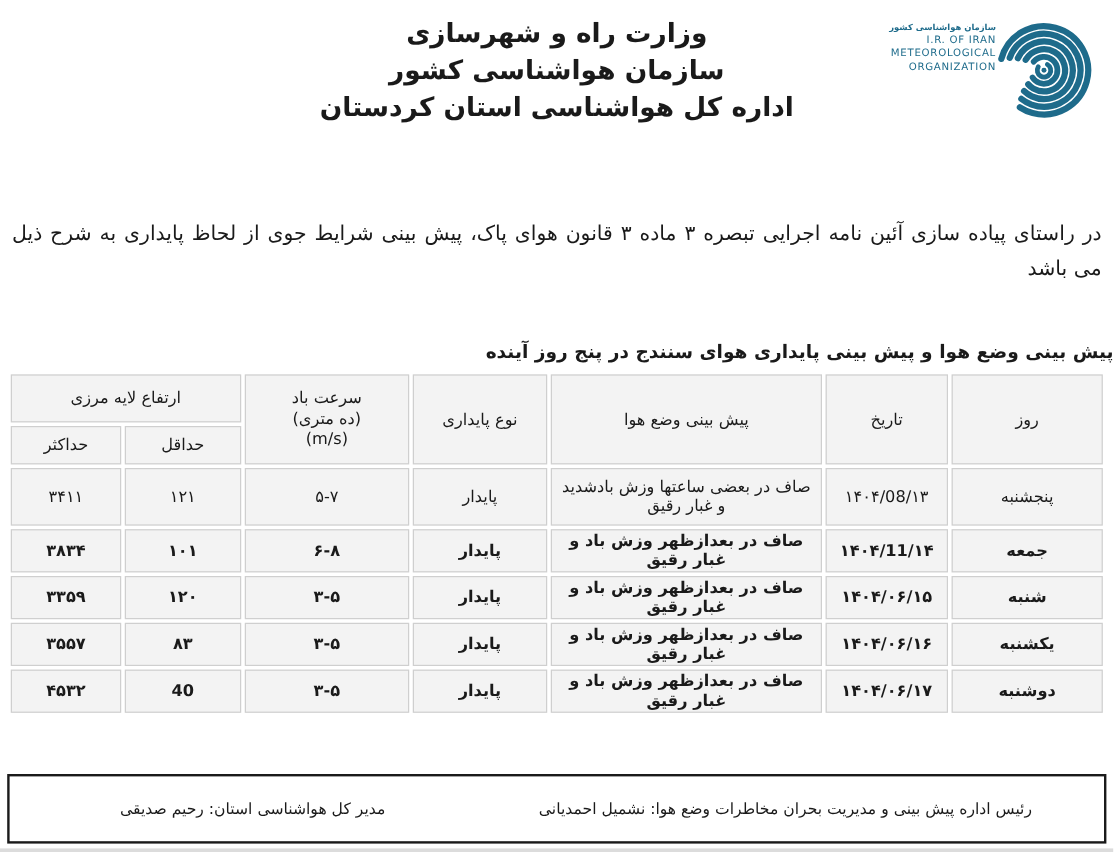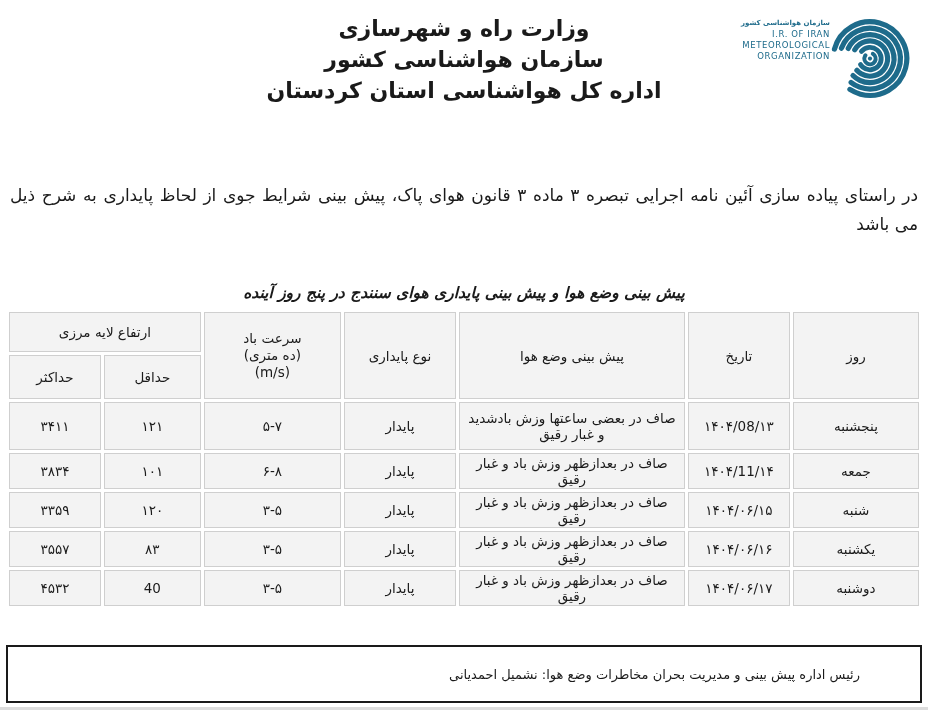--- a/index.html
+++ b/index.html
@@ -16,35 +16,35 @@
                padding-top:12px; line-height:11px; }
   .logo-text .fa { font-size:7px; direction:rtl; font-weight:700; letter-spacing:0; }
   .logo-text .en { font-size:8.5px; letter-spacing:0.6px; font-weight:400; }
   .logo-spiral { width:80px; height:102px; }
 
   
   .doc-title { position:absolute; top:136px; left:0; right:0; text-align:center;
                direction:rtl; font-weight:700; font-size:20px; }
   .intro { position:absolute; top:181px; left:10px; right:10px; direction:rtl;
            text-align:justify; font-size:17px; line-height:29px; font-weight:400; }
-  .table-title { position:absolute; top:284px; left:0; right:0; text-align:center;
-                 direction:rtl; font-weight:700; font-size:15.5px;font-style:italic; }
+  .table-title { position:absolute; top:284px; left:0; right:0; text-align:right;
+                 direction:rtl; font-weight:700; font-size:15.5px; }
 
   
   .fc-table { position:absolute; top:309px; right:6px; width:916px;
               border-collapse:separate; border-spacing:3px; direction:rtl;
               table-layout:fixed; }
   .fc-table th, .fc-table td {
       background:#f3f3f3; border:1px solid #cfcfcf; text-align:center;
       vertical-align:middle; font-size:13.5px; font-weight:400; padding:1px 4px; }
   .fc-table th { font-weight:400; }
   .hrow1 th { height:40px; }
-  .hrow2 th { height:44px;text-align:center; }
+  .hrow2 th { height:32px;text-align:center; }
   .drow-tall td { height:48px; }
-  .drow td { height:29px; }
+  .drow td { height:29px;font-weight:bold; }
   .ltr { direction:ltr; unicode-bidi:isolate; }
   .wind-head div { line-height:17px; }
 
   
   .sign-box { position:absolute; left:6px; right:6px; top:645px; height:58px;
               border:2px solid #1a1a1a; display:flex; align-items:center;
               direction:rtl; justify-content:space-between;
               padding:0 60px 0 92px; font-size:13px; }
   .bottom-edge { position:absolute; bottom:0; left:0; width:100%; height:3px; background:#dcdcdc; }
 </style>
@@ -156,16 +156,17 @@
         <td>پایدار</td>
         <td class="ltr">۳-۵</td>
         <td class="ltr">40</td>
         <td class="ltr">۴۵۳۲</td>
       </tr>
     </tbody>
   </table>
 
   <div class="sign-box">
     <div>رئیس اداره پیش بینی و مدیریت بحران مخاطرات وضع هوا:   نشمیل  احمدیانی</div>
+    <div>مدیر کل هواشناسی استان:  رحیم صدیقی</div>
   </div>
 
   <div class="bottom-edge"></div>
 </div>
 
 </body></html>

